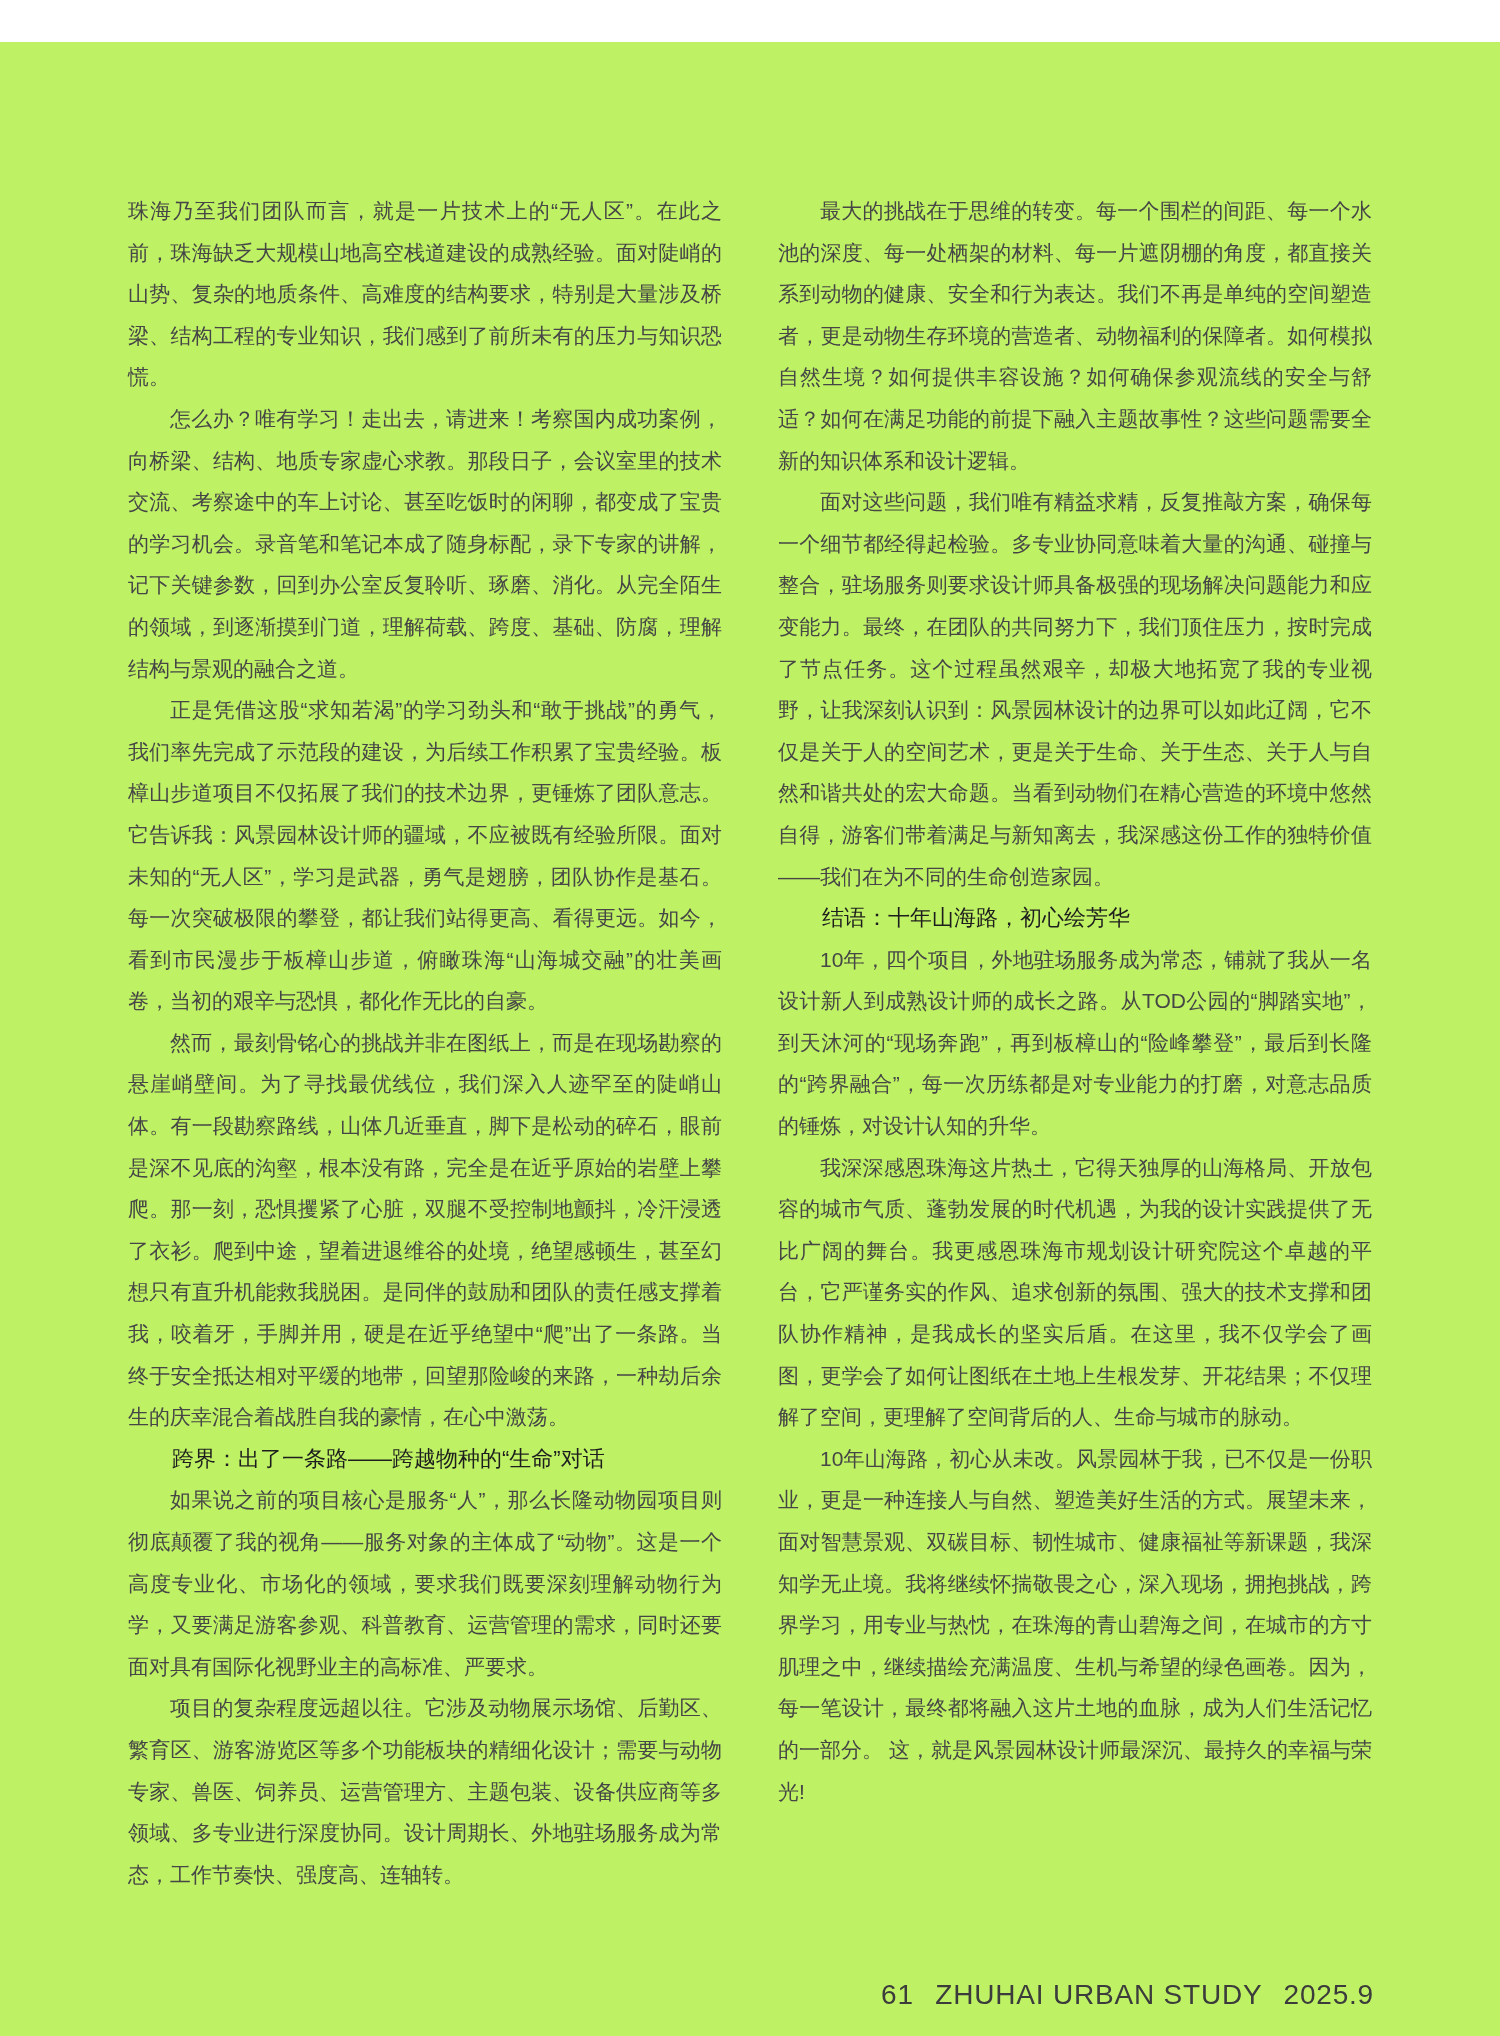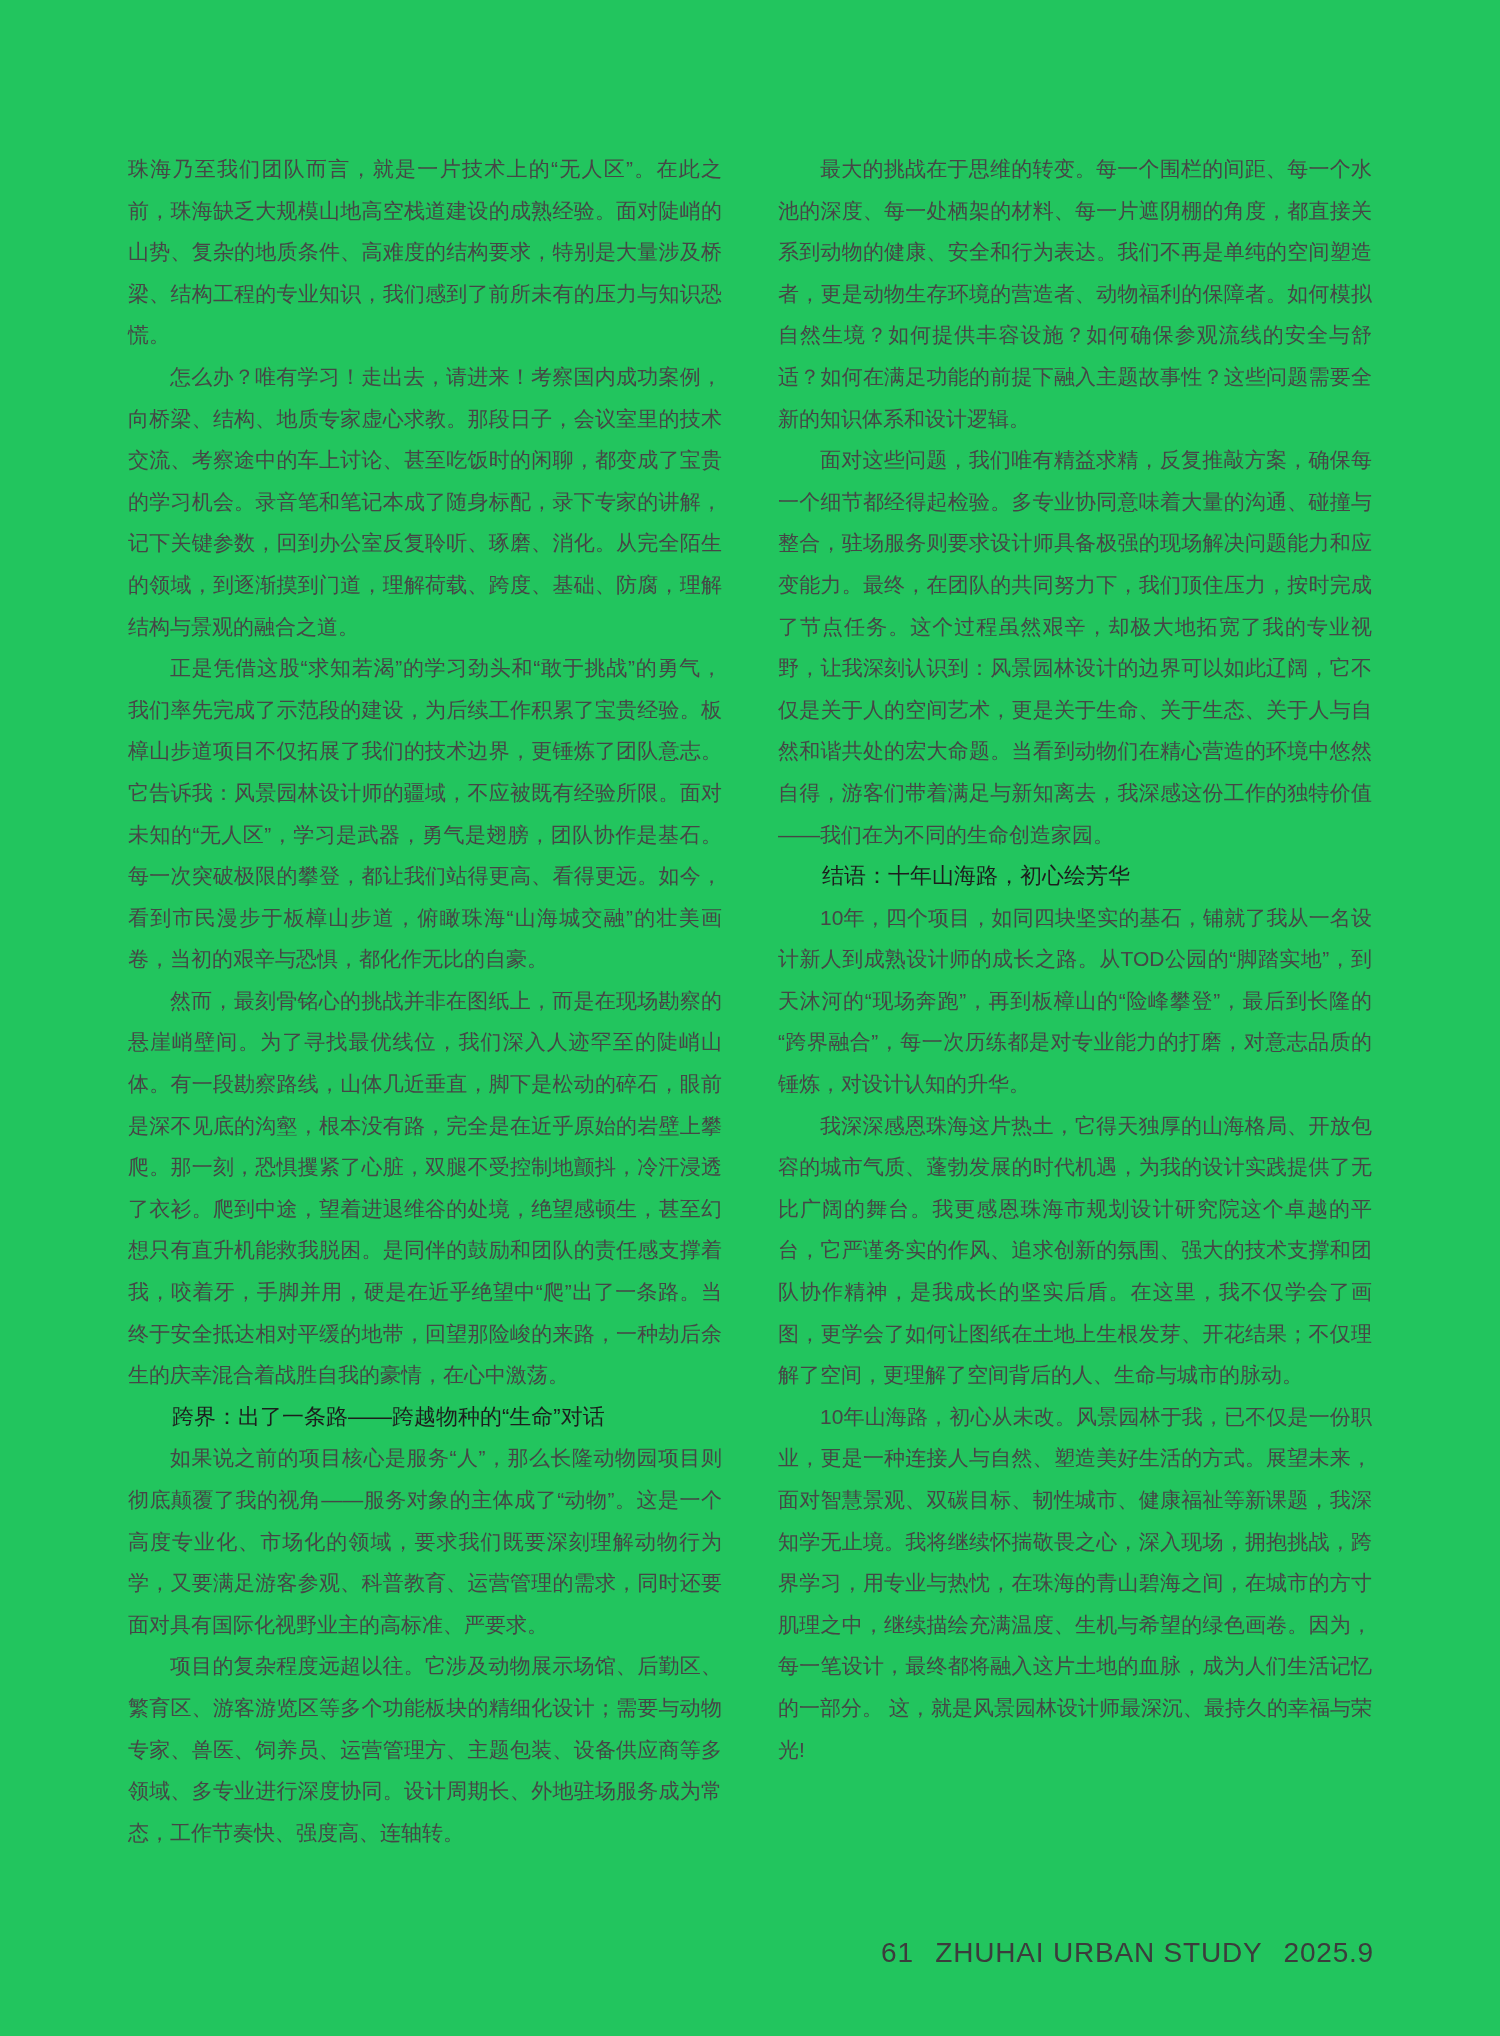--- a/index.html
+++ b/index.html
@@ -5,21 +5,21 @@
   * { box-sizing: border-box; }
   html, body { margin: 0; padding: 0; }
   body {
     width: 1500px;
     height: 2036px;
     position: relative;
     background: #ffffff;
     font-family: "Liberation Sans", "DejaVu Sans", sans-serif;
     overflow: hidden;
   }
-  .page { position: absolute; inset: 0; background: #22c55e; }
+  .page { position: absolute; inset: 0; background: #bef264; margin-top: 42px; }
   .column {
     position: absolute;
     top: 148px;
     width: 594px;
   }
   .column.left  { left: 128px; }
   .column.right { left: 778px; }
   .para, .heading {
     margin: 0;
     font-size: 21px;
@@ -62,21 +62,21 @@
     <p class="para indent">然而，最刻骨铭心的挑战并非在图纸上，而是在现场勘察的悬崖峭壁间。为了寻找最优线位，我们深入人迹罕至的陡峭山体。有一段勘察路线，山体几近垂直，脚下是松动的碎石，眼前是深不见底的沟壑，根本没有路，完全是在近乎原始的岩壁上攀爬。那一刻，恐惧攫紧了心脏，双腿不受控制地颤抖，冷汗浸透了衣衫。爬到中途，望着进退维谷的处境，绝望感顿生，甚至幻想只有直升机能救我脱困。是同伴的鼓励和团队的责任感支撑着我，咬着牙，手脚并用，硬是在近乎绝望中“爬”出了一条路。当终于安全抵达相对平缓的地带，回望那险峻的来路，一种劫后余生的庆幸混合着战胜自我的豪情，在心中激荡。</p>
     <h2 class="heading">跨界：出了一条路——跨越物种的“生命”对话</h2>
     <p class="para indent">如果说之前的项目核心是服务“人”，那么长隆动物园项目则彻底颠覆了我的视角——服务对象的主体成了“动物”。这是一个高度专业化、市场化的领域，要求我们既要深刻理解动物行为学，又要满足游客参观、科普教育、运营管理的需求，同时还要面对具有国际化视野业主的高标准、严要求。</p>
     <p class="para indent">项目的复杂程度远超以往。它涉及动物展示场馆、后勤区、繁育区、游客游览区等多个功能板块的精细化设计；需要与动物专家、兽医、饲养员、运营管理方、主题包装、设备供应商等多领域、多专业进行深度协同。设计周期长、外地驻场服务成为常态，工作节奏快、强度高、连轴转。</p>
   </div>
 
   <div class="column right">
     <p class="para indent">最大的挑战在于思维的转变。每一个围栏的间距、每一个水池的深度、每一处栖架的材料、每一片遮阴棚的角度，都直接关系到动物的健康、安全和行为表达。我们不再是单纯的空间塑造者，更是动物生存环境的营造者、动物福利的保障者。如何模拟自然生境？如何提供丰容设施？如何确保参观流线的安全与舒适？如何在满足功能的前提下融入主题故事性？这些问题需要全新的知识体系和设计逻辑。</p>
     <p class="para indent">面对这些问题，我们唯有精益求精，反复推敲方案，确保每一个细节都经得起检验。多专业协同意味着大量的沟通、碰撞与整合，驻场服务则要求设计师具备极强的现场解决问题能力和应变能力。最终，在团队的共同努力下，我们顶住压力，按时完成了节点任务。这个过程虽然艰辛，却极大地拓宽了我的专业视野，让我深刻认识到：风景园林设计的边界可以如此辽阔，它不仅是关于人的空间艺术，更是关于生命、关于生态、关于人与自然和谐共处的宏大命题。当看到动物们在精心营造的环境中悠然自得，游客们带着满足与新知离去，我深感这份工作的独特价值——我们在为不同的生命创造家园。</p>
     <h2 class="heading">结语：十年山海路，初心绘芳华</h2>
-    <p class="para indent">10年，四个项目，如同四块坚实的基石，铺就了我从一名设计新人到成熟设计师的成长之路。从TOD公园的“脚踏实地”，到天沐河的“现场奔跑”，再到板樟山的“险峰攀登”，最后到长隆的“跨界融合”，每一次历练都是对专业能力的打磨，对意志品质的锤炼，对设计认知的升华。</p>
+    <p class="para indent">10年，四个项目，外地驻场服务成为常态，铺就了我从一名设计新人到成熟设计师的成长之路。从TOD公园的“脚踏实地”，到天沐河的“现场奔跑”，再到板樟山的“险峰攀登”，最后到长隆的“跨界融合”，每一次历练都是对专业能力的打磨，对意志品质的锤炼，对设计认知的升华。</p>
     <p class="para indent">我深深感恩珠海这片热土，它得天独厚的山海格局、开放包容的城市气质、蓬勃发展的时代机遇，为我的设计实践提供了无比广阔的舞台。我更感恩珠海市规划设计研究院这个卓越的平台，它严谨务实的作风、追求创新的氛围、强大的技术支撑和团队协作精神，是我成长的坚实后盾。在这里，我不仅学会了画图，更学会了如何让图纸在土地上生根发芽、开花结果；不仅理解了空间，更理解了空间背后的人、生命与城市的脉动。</p>
     <p class="para indent">10年山海路，初心从未改。风景园林于我，已不仅是一份职业，更是一种连接人与自然、塑造美好生活的方式。展望未来，面对智慧景观、双碳目标、韧性城市、健康福祉等新课题，我深知学无止境。我将继续怀揣敬畏之心，深入现场，拥抱挑战，跨界学习，用专业与热忱，在珠海的青山碧海之间，在城市的方寸肌理之中，继续描绘充满温度、生机与希望的绿色画卷。因为，每一笔设计，最终都将融入这片土地的血脉，成为人们生活记忆的一部分。 这，就是风景园林设计师最深沉、最持久的幸福与荣光!</p>
   </div>
 
   <div class="footer">
     <span>61</span>
     <span class="gap">ZHUHAI URBAN STUDY</span>
     <span class="gap">2025.9</span>
   </div>
 

